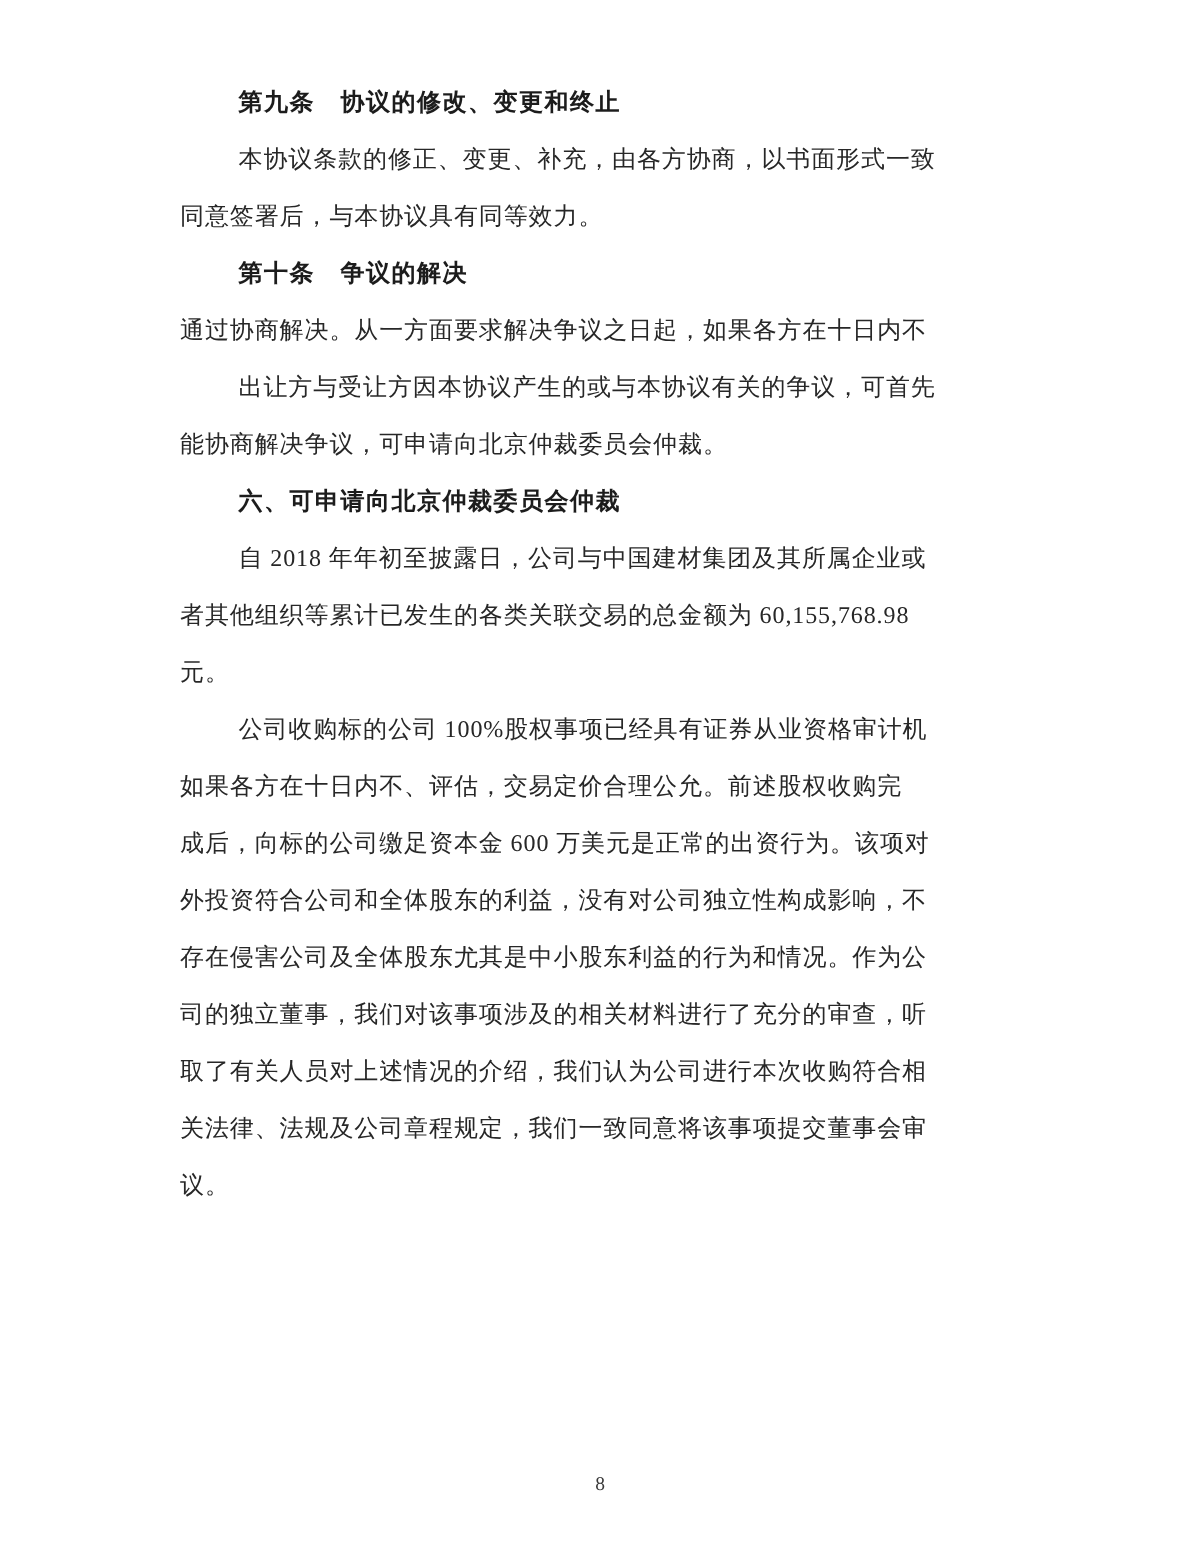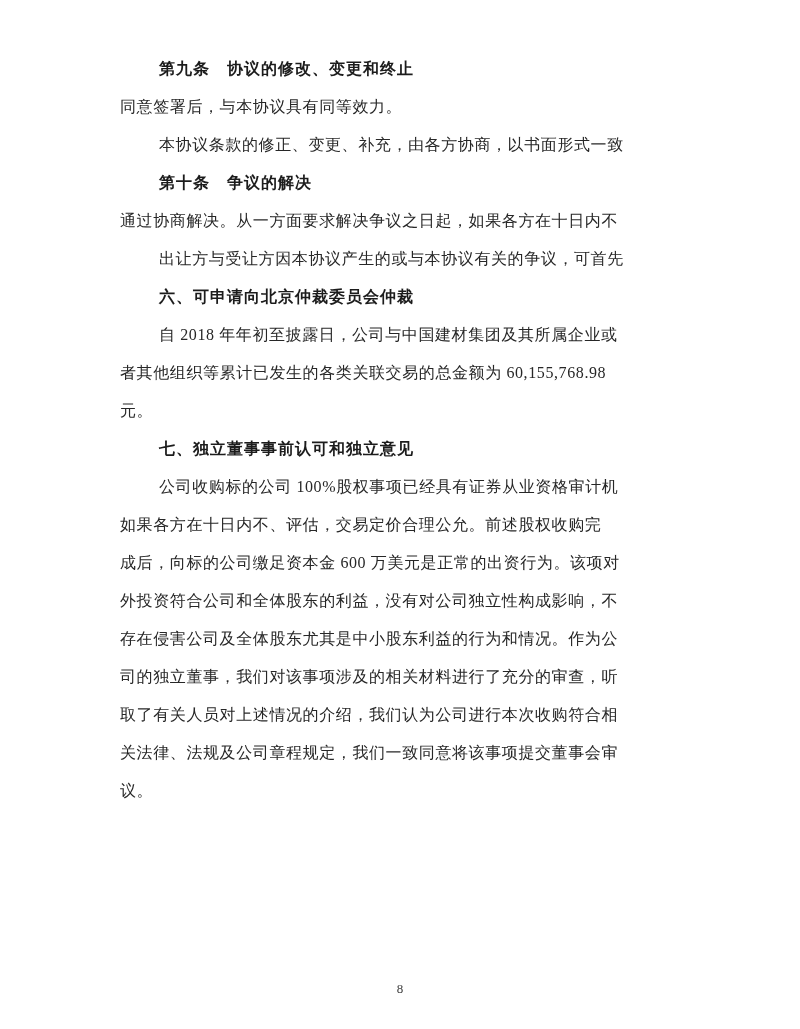--- a/index.html
+++ b/index.html
@@ -51,30 +51,30 @@
     font-size: 13px;
     color: #3a3a3a;
   }
 </style>
 </head>
 <body>
 
 <div class="page">
   <div class="doc-body">
       <div class="line bold indent">第九条　协议的修改、变更和终止</div>
+      <div class="line indent">本协议条款的修正、变更、补充，由各方协商，以书面形式一致</div>
       <div class="line">同意签署后，与本协议具有同等效力。</div>
-      <div class="line indent">本协议条款的修正、变更、补充，由各方协商，以书面形式一致</div>
       <div class="line bold indent">第十条　争议的解决</div>
       <div class="line">通过协商解决。从一方面要求解决争议之日起，如果各方在十日内不</div>
       <div class="line indent">出让方与受让方因本协议产生的或与本协议有关的争议，可首先</div>
+      <div class="line">能协商解决争议，可申请向北京仲裁委员会仲裁。</div>
       <div class="line bold indent">六、可申请向北京仲裁委员会仲裁</div>
       <div class="line indent">自 2018 年年初至披露日，公司与中国建材集团及其所属企业或</div>
       <div class="line">者其他组织等累计已发生的各类关联交易的总金额为 60,155,768.98</div>
       <div class="line">元。</div>
-      <div class="line bold indent">七、独立董事事前认可和独立意见</div>
       <div class="line indent">公司收购标的公司 100%股权事项已经具有证券从业资格审计机</div>
       <div class="line">如果各方在十日内不、评估，交易定价合理公允。前述股权收购完</div>
       <div class="line">成后，向标的公司缴足资本金 600 万美元是正常的出资行为。该项对</div>
       <div class="line">外投资符合公司和全体股东的利益，没有对公司独立性构成影响，不</div>
       <div class="line">存在侵害公司及全体股东尤其是中小股东利益的行为和情况。作为公</div>
       <div class="line">司的独立董事，我们对该事项涉及的相关材料进行了充分的审查，听</div>
       <div class="line">取了有关人员对上述情况的介绍，我们认为公司进行本次收购符合相</div>
       <div class="line">关法律、法规及公司章程规定，我们一致同意将该事项提交董事会审</div>
       <div class="line">议。</div>
     </div>

